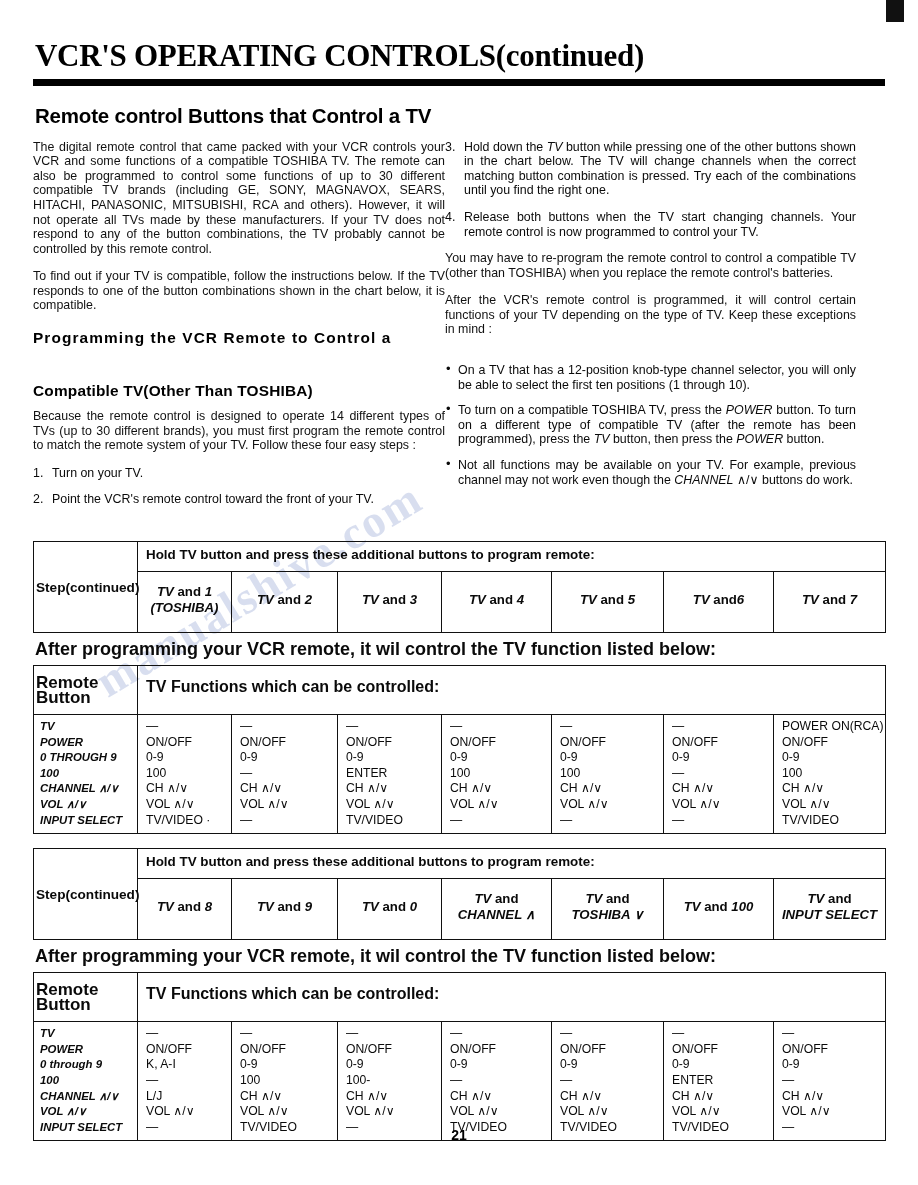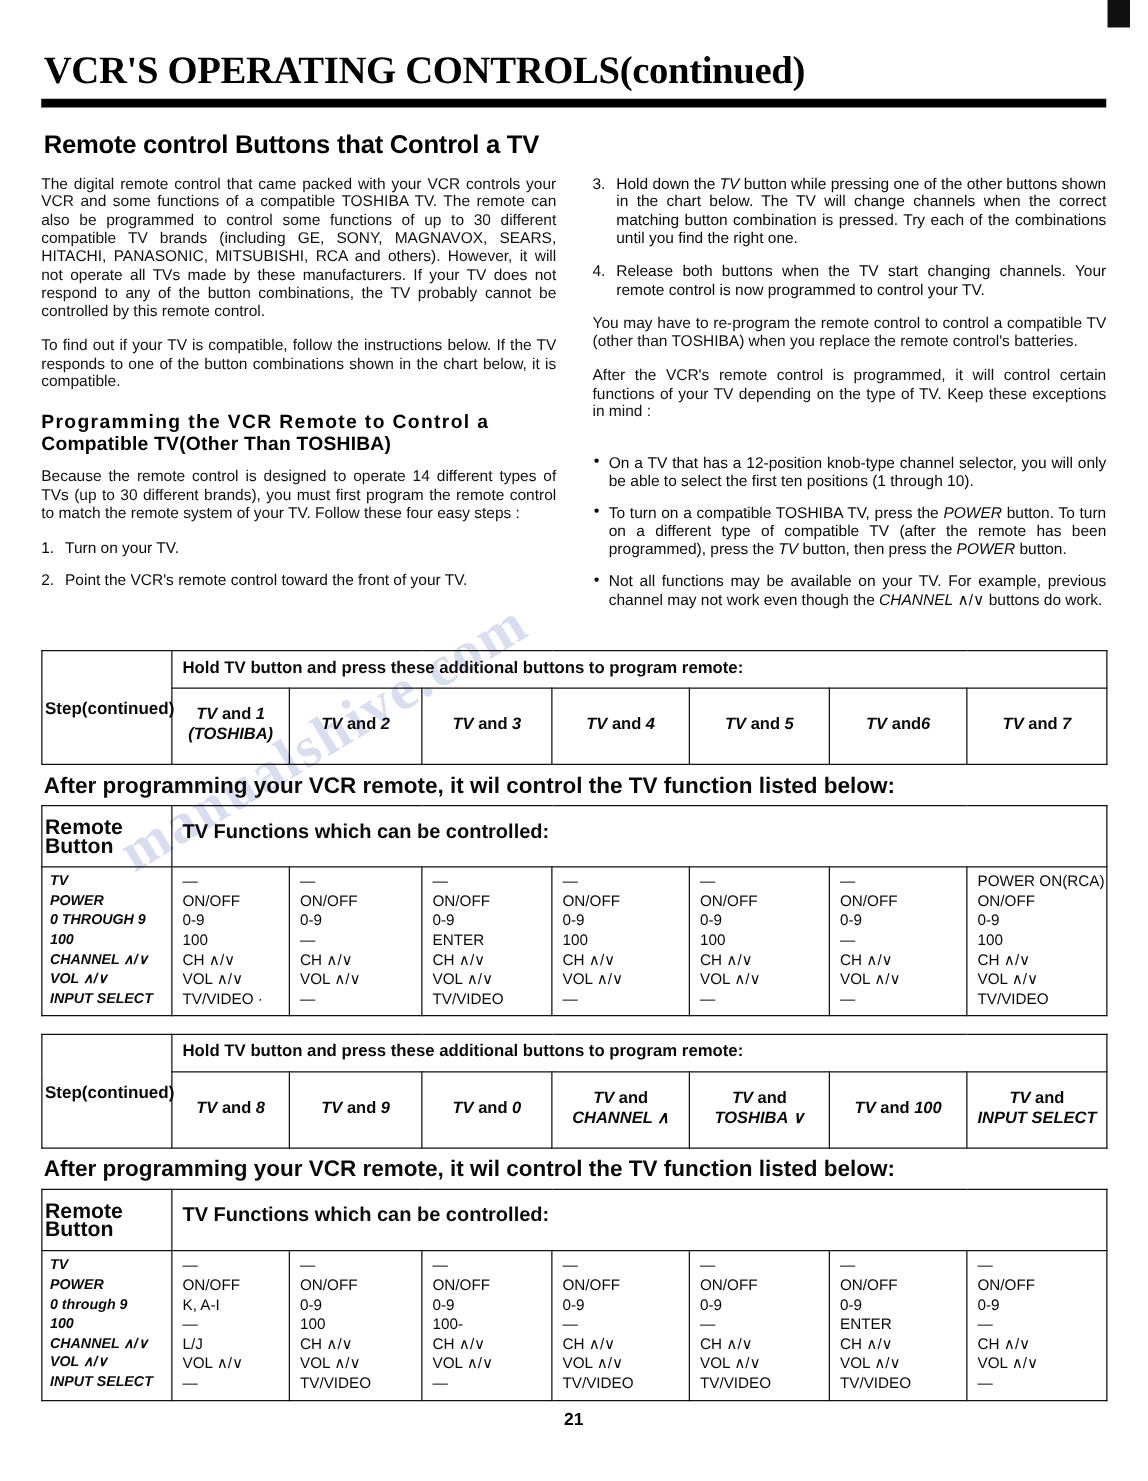--- a/index.html
+++ b/index.html
@@ -74,21 +74,20 @@
   h2.section-title {
     font-size: 20.5px;
     font-weight: bold;
     margin: 0 0 12px 2px;
     letter-spacing: -0.2px;
     color: #000;
   }
 
   .cols {
     display: flex;
-    gap: 29px;
   }
   .col {
     width: 412px;
   }
   .col.right { width: 411px; }
 
   p.body {
     font-size: 12.4px;
     line-height: 14.6px;
     margin: 0 0 13px 0;
@@ -99,21 +98,21 @@
 
   h3.sub-head {
     font-size: 15.4px;
     font-weight: bold;
     line-height: 18px;
     margin: 16px 0 9px 0;
     letter-spacing: 0.2px;
     color: #000;
   }
   h3.sub-head .l1 { display: block; letter-spacing: 1.1px; }
-  h3.sub-head .l2 { display: block; }
+  h3.sub-head .l2 { display: block; margin-top: 35px; }
 
   ol.steps, ul.bullets {
     margin: 0;
     padding: 0;
     list-style: none;
   }
   ol.steps li {
     font-size: 12.4px;
     line-height: 14.6px;
     margin: 0 0 12px 0;

